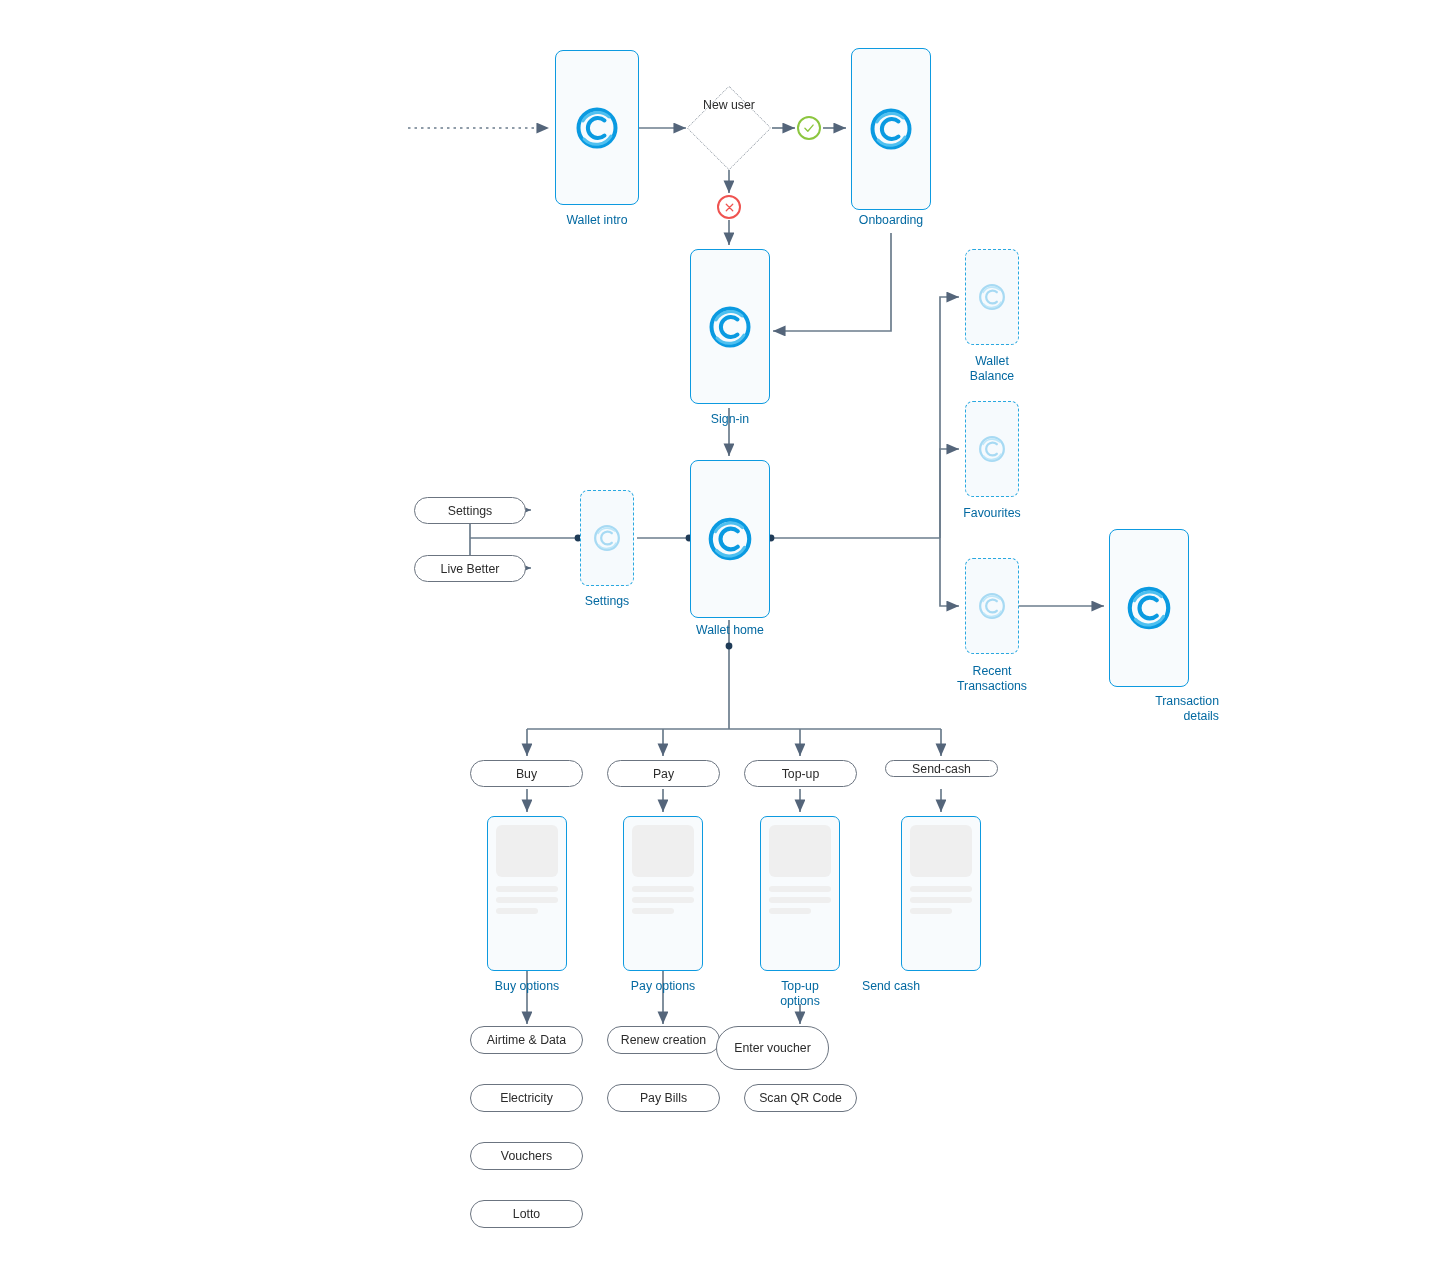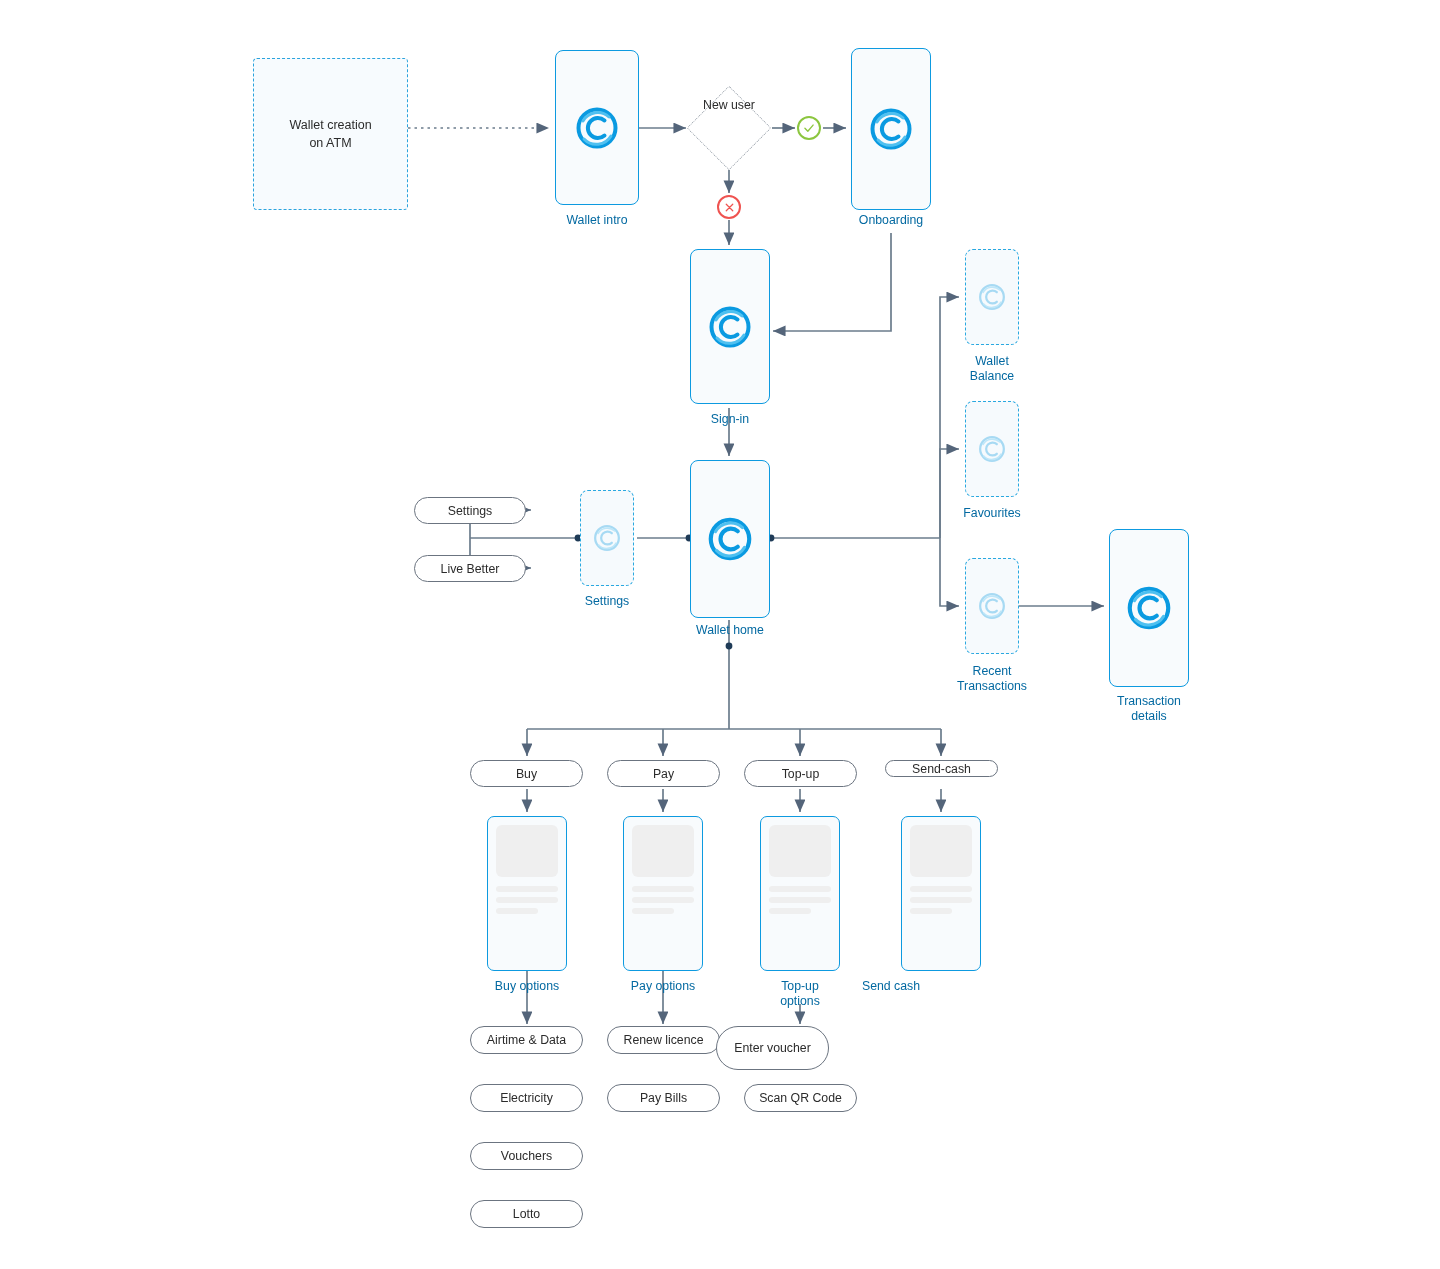--- a/index.html
+++ b/index.html
@@ -107,26 +107,20 @@
       <line x1="663" y1="789" x2="663" y2="812" marker-end="url(#ah)"></line>
       <line x1="800" y1="789" x2="800" y2="812" marker-end="url(#ah)"></line>
       <line x1="941" y1="789" x2="941" y2="812" marker-end="url(#ah)"></line>
 
       <line x1="527" y1="971" x2="527" y2="1024" marker-end="url(#ah)"></line>
       <line x1="663" y1="971" x2="663" y2="1024" marker-end="url(#ah)"></line>
       <line x1="800" y1="1004" x2="800" y2="1024" marker-end="url(#ah)"></line>
     </g>
   </svg>
 
-  <div class="screen note" style="left:253px;top:58px;width:155px;height:152px;">
-    <div class="note-text">
-      <div>Wallet creation</div>
-      <div>on ATM</div>
-    </div>
-  </div>
 
   <div class="screen solid" style="left:555px;top:50px;width:84px;height:155px;">
     <svg class="logo" width="50" height="50" viewBox="0 0 100 100">
       <circle cx="50" cy="50" r="37" fill="none" stroke="#0a9ae1" stroke-width="8"></circle>
       <path d="M74 28 A34 34 0 0 0 22 36" fill="none" stroke="#4fc0f0" stroke-width="6" stroke-linecap="round"></path>
       <path d="M24 72 A34 34 0 0 0 78 66" fill="none" stroke="#4fc0f0" stroke-width="6" stroke-linecap="round"></path>
       <path d="M65 35 A20 20 0 1 0 65 65" fill="none" stroke="#0a9ae1" stroke-width="8" stroke-linecap="round"></path>
     </svg>
   </div>
   <div class="caption" style="left:527px;top:213px;width:140px;">Wallet intro</div>
@@ -224,21 +218,21 @@
 Transactions</div>
 
   <div class="screen solid" style="left:1109px;top:529px;width:80px;height:158px;">
     <svg class="logo" width="52" height="52" viewBox="0 0 100 100">
       <circle cx="50" cy="50" r="37" fill="none" stroke="#0a9ae1" stroke-width="8"></circle>
       <path d="M74 28 A34 34 0 0 0 22 36" fill="none" stroke="#4fc0f0" stroke-width="6" stroke-linecap="round"></path>
       <path d="M24 72 A34 34 0 0 0 78 66" fill="none" stroke="#4fc0f0" stroke-width="6" stroke-linecap="round"></path>
       <path d="M65 35 A20 20 0 1 0 65 65" fill="none" stroke="#0a9ae1" stroke-width="8" stroke-linecap="round"></path>
     </svg>
   </div>
-  <div class="caption" style="left:1079px;top:694px;width:140px;">Transaction
+  <div class="caption" style="left:1079px;top:694px;width:140px;text-align:right;">Transaction
 details</div>
 
   <div class="pill" style="left:470px;top:760px;width:113px;height:27px;">Buy</div>
   <div class="pill" style="left:607px;top:760px;width:113px;height:27px;">Pay</div>
   <div class="pill" style="left:744px;top:760px;width:113px;height:27px;">Top-up</div>
   <div class="pill" style="left:885px;top:760px;width:113px;height:17px;">Send-cash</div>
 
   <div class="wf" style="left:487px;top:816px;width:80px;height:155px;">
     <div class="blk"></div>
     <div class="bar"></div>
@@ -270,19 +264,19 @@
     <div class="bar"></div>
     <div class="bar short"></div>
   </div>
   <div class="caption" style="left:821px;top:979px;width:140px;">Send cash</div>
 
   <div class="pill" style="left:470px;top:1026px;width:113px;height:28px;">Airtime &amp; Data</div>
   <div class="pill" style="left:470px;top:1084px;width:113px;height:28px;">Electricity</div>
   <div class="pill" style="left:470px;top:1142px;width:113px;height:28px;">Vouchers</div>
   <div class="pill" style="left:470px;top:1200px;width:113px;height:28px;">Lotto</div>
 
-  <div class="pill" style="left:607px;top:1026px;width:113px;height:28px;">Renew licence</div>
+  <div class="pill" style="left:607px;top:1026px;width:113px;height:28px;">Renew creation</div>
   <div class="pill" style="left:607px;top:1084px;width:113px;height:28px;">Pay Bills</div>
 
   <div class="pill" style="left:716px;top:1026px;width:113px;height:44px;">Enter voucher</div>
   <div class="pill" style="left:744px;top:1084px;width:113px;height:28px;">Scan QR Code</div>
 
 </div>
 
 </body></html>

